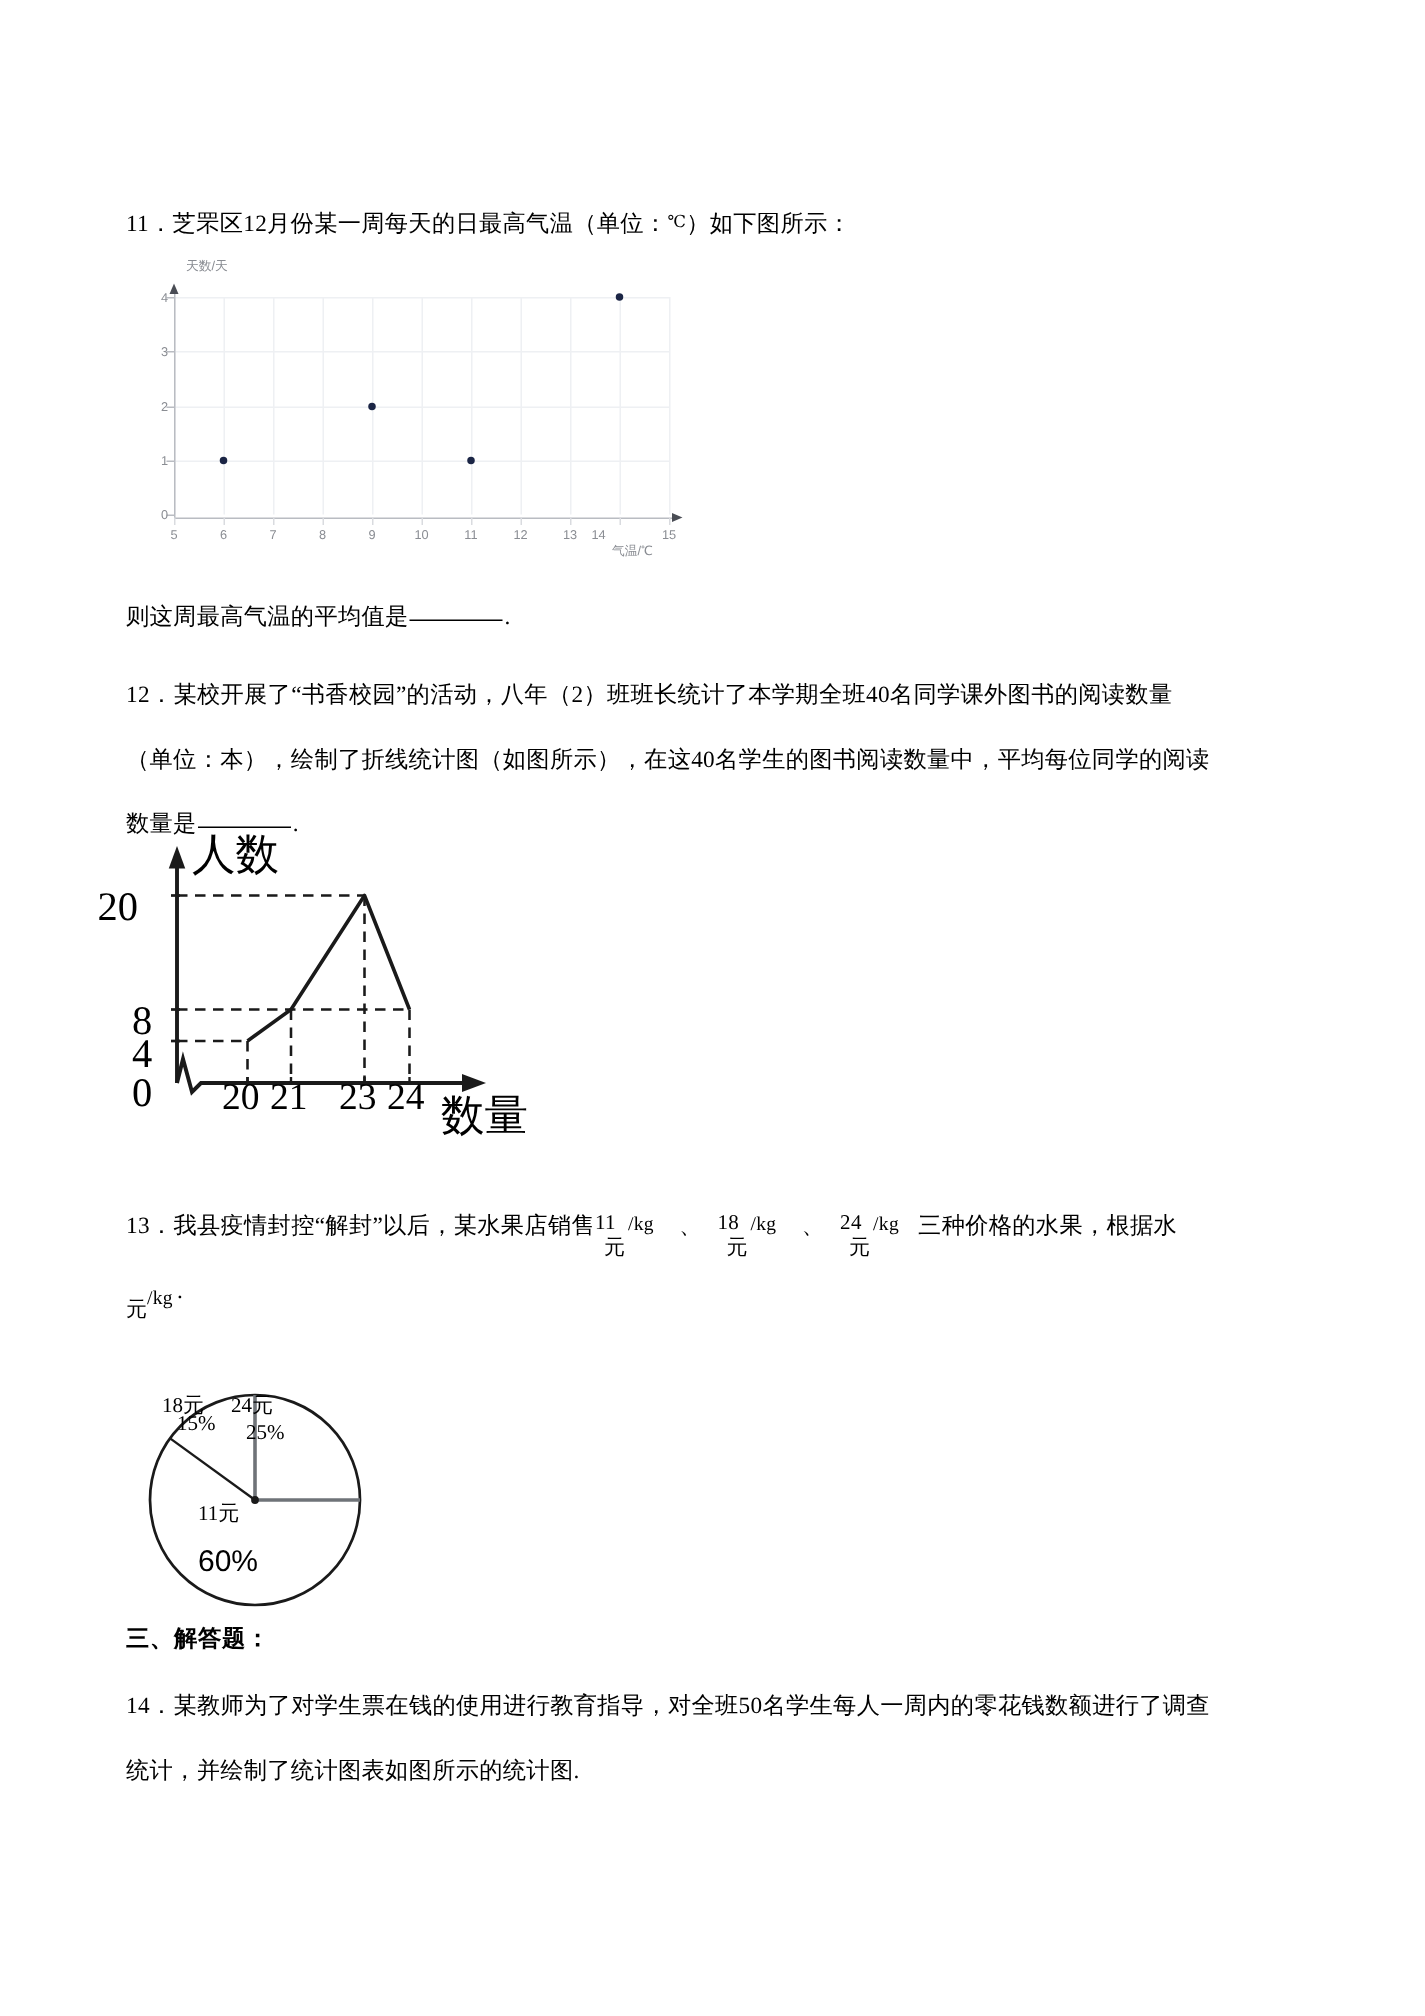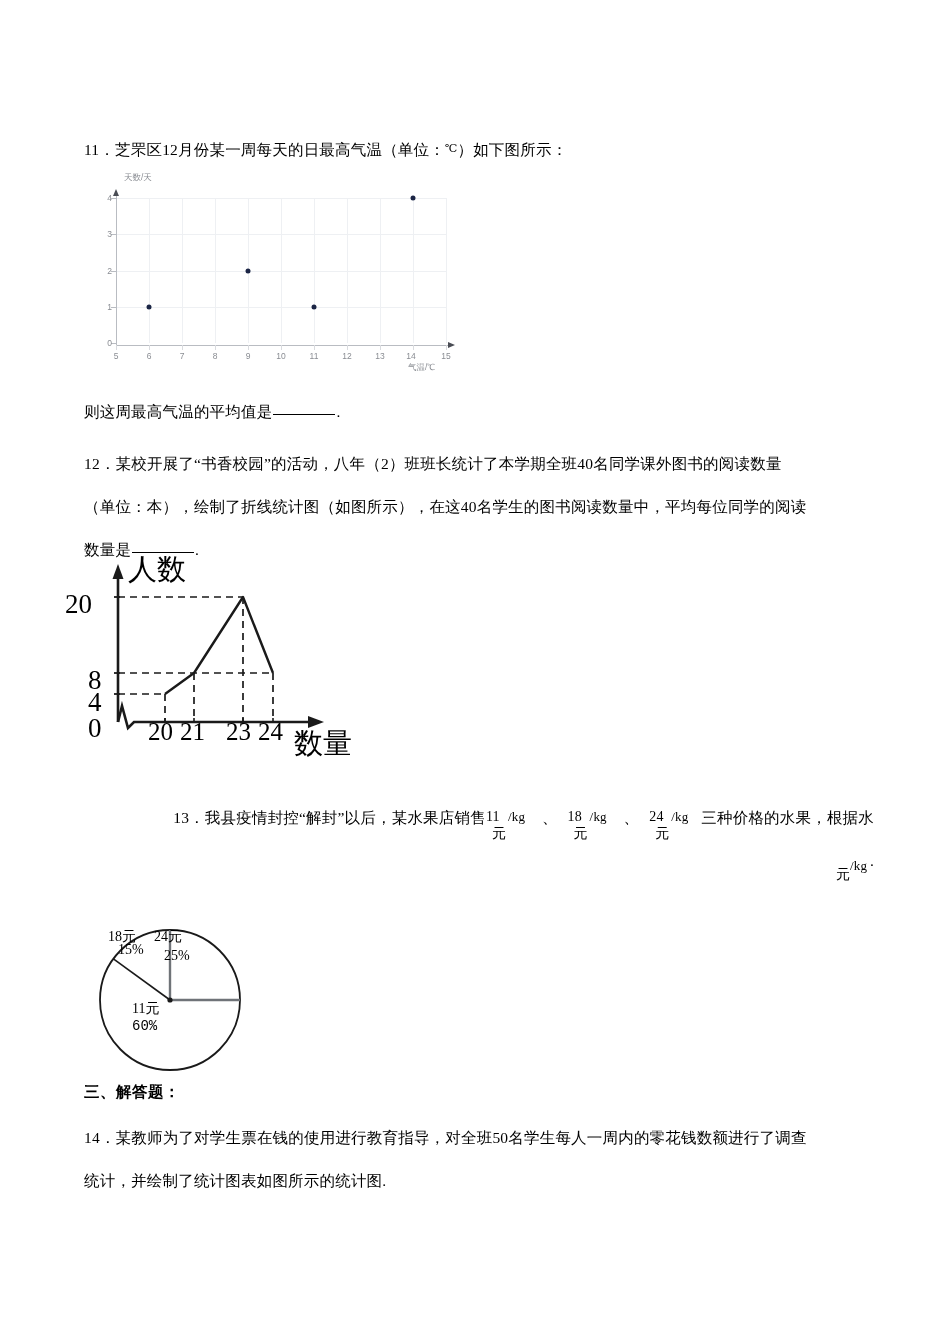--- a/index.html
+++ b/index.html
@@ -284,21 +284,21 @@
 
     <div class="xlabel" style="left:30px;">5</div>
     <div class="xlabel" style="left:63px;">6</div>
     <div class="xlabel" style="left:96px;">7</div>
     <div class="xlabel" style="left:129px;">8</div>
     <div class="xlabel" style="left:162px;">9</div>
     <div class="xlabel" style="left:195px;">10</div>
     <div class="xlabel" style="left:228px;">11</div>
     <div class="xlabel" style="left:261px;">12</div>
     <div class="xlabel" style="left:294px;">13</div>
-    <div class="xlabel" style="left:325px;">14</div>
+    <div class="xlabel" style="left:313px;">14</div>
     <div class="xlabel" style="left:360px;">15</div>
 
     <div class="axis-title-x">气温/℃</div>
   </div>
 
   <div class="q-block" style="top:366px;">
     <div class="q-line">
       <span>则这周最高气温的平均值是</span><span class="blank-fill"></span><span>.</span>
     </div>
   </div>
@@ -352,21 +352,21 @@
 
     <div style="position:absolute; left:86px;  top:172px; font-size:25px; font-family:'Liberation Serif',serif;">20</div>
     <div style="position:absolute; left:118px; top:172px; font-size:25px; font-family:'Liberation Serif',serif;">21</div>
     <div style="position:absolute; left:164px; top:172px; font-size:25px; font-family:'Liberation Serif',serif;">23</div>
     <div style="position:absolute; left:196px; top:172px; font-size:25px; font-family:'Liberation Serif',serif;">24</div>
 
     <div style="position:absolute; left:66px; top:4px; font-size:29px; font-family:'Liberation Serif',serif;">人数</div>
     <div style="position:absolute; left:232px; top:178px; font-size:29px; font-family:'Liberation Serif',serif;">数量</div>
   </div>
 
-  <div class="q-block" style="top:772px;text-align:right;">
+  <div class="q-block" style="top:772px;">
     <div class="q-line">
       <span class="num">13．</span><span>我县疫情封控“解封”以后，某水果店销售</span><span class="frac"><span class="n">11</span><span class="d">元</span><span class="s">/kg</span></span><span style="margin:0 10px;">、</span><span class="frac"><span class="n">18</span><span class="d">元</span><span class="s">/kg</span></span><span style="margin:0 10px;">、</span><span class="frac"><span class="n">24</span><span class="d">元</span><span class="s">/kg</span></span><span style="margin-left:6px;">三种价格的水果，根据水</span>
     </div>
     <div class="q-line">
       <span class="frac-sm"><span class="d">元</span><span class="s">/kg</span></span><span>.</span>
     </div>
   </div>
 
   <div id="pie-chart">
     <svg width="160" height="160" viewBox="0 0 160 160">
@@ -376,21 +376,21 @@
       <line x1="78" y1="80" x2="148" y2="80" stroke="#6f7378" stroke-width="2.4"></line>
 
       <line x1="78" y1="80" x2="21.4" y2="38.9" stroke="#1a1a1a" stroke-width="1.6"></line>
       <circle cx="78" cy="80" r="2.6" fill="#1a1a1a"></circle>
     </svg>
     <div style="position:absolute; left:16px; top:8px; font-size:14px; font-family:'Liberation Serif',serif;">18元</div>
     <div style="position:absolute; left:26px; top:22px; font-size:14px; font-family:'Liberation Serif',serif;">15%</div>
     <div style="position:absolute; left:62px; top:8px; font-size:14px; font-family:'Liberation Serif',serif;">24元</div>
     <div style="position:absolute; left:72px; top:28px; font-size:14px; font-family:'Liberation Serif',serif;">25%</div>
     <div style="position:absolute; left:40px; top:80px; font-size:14px; font-family:'Liberation Serif',serif;">11元</div>
-    <div style="position:absolute; left:40px; top:98px; font-size:14px; font-family:Liberation Mono, monospace;">60%</div>
+    <div style="position:absolute; left:40px; top:110px; font-size:20px; font-family:Liberation Sans, sans-serif;">60%</div>
   </div>
 
   <div class="sec-head" style="top:1058px;">三、解答题：</div>
 
   <div class="q-block" style="top:1092px;">
     <div class="q-line">
       <span class="num">14．</span><span>某教师为了对学生票在钱的使用进行教育指导，对全班50名学生每人一周内的零花钱数额进行了调查</span>
     </div>
     <div class="q-line">
       <span>统计，并绘制了统计图表如图所示的统计图.</span>

